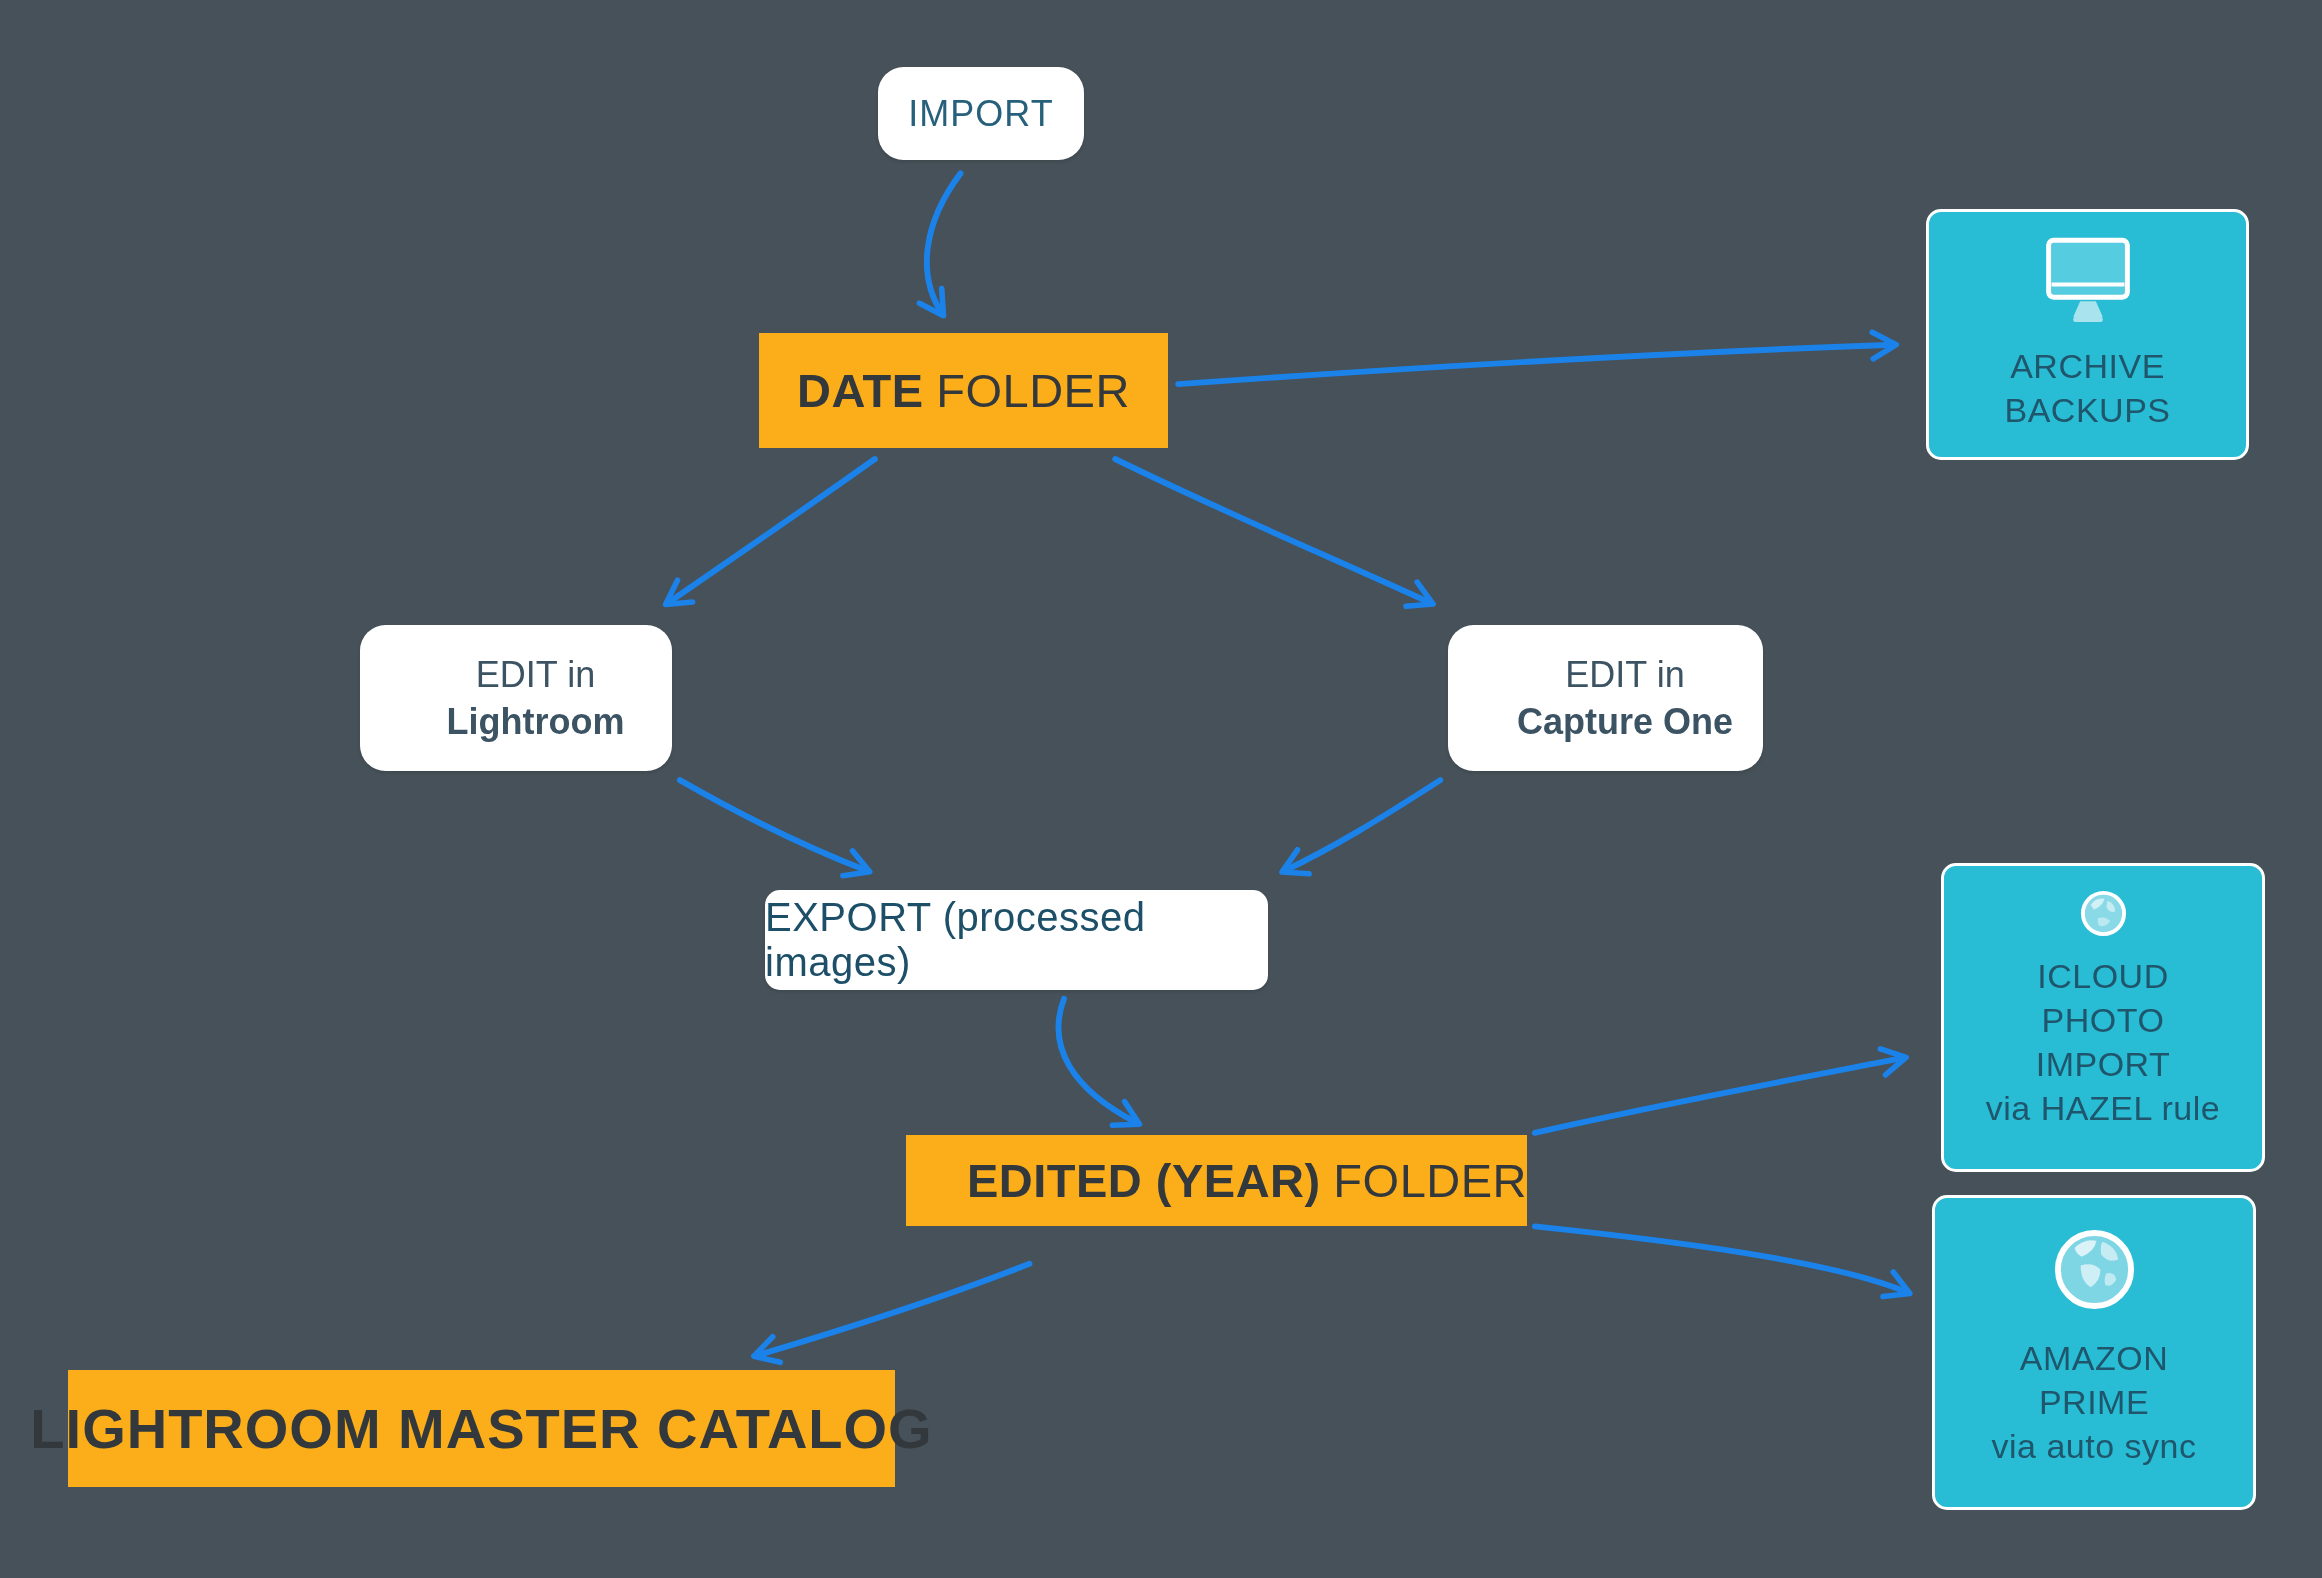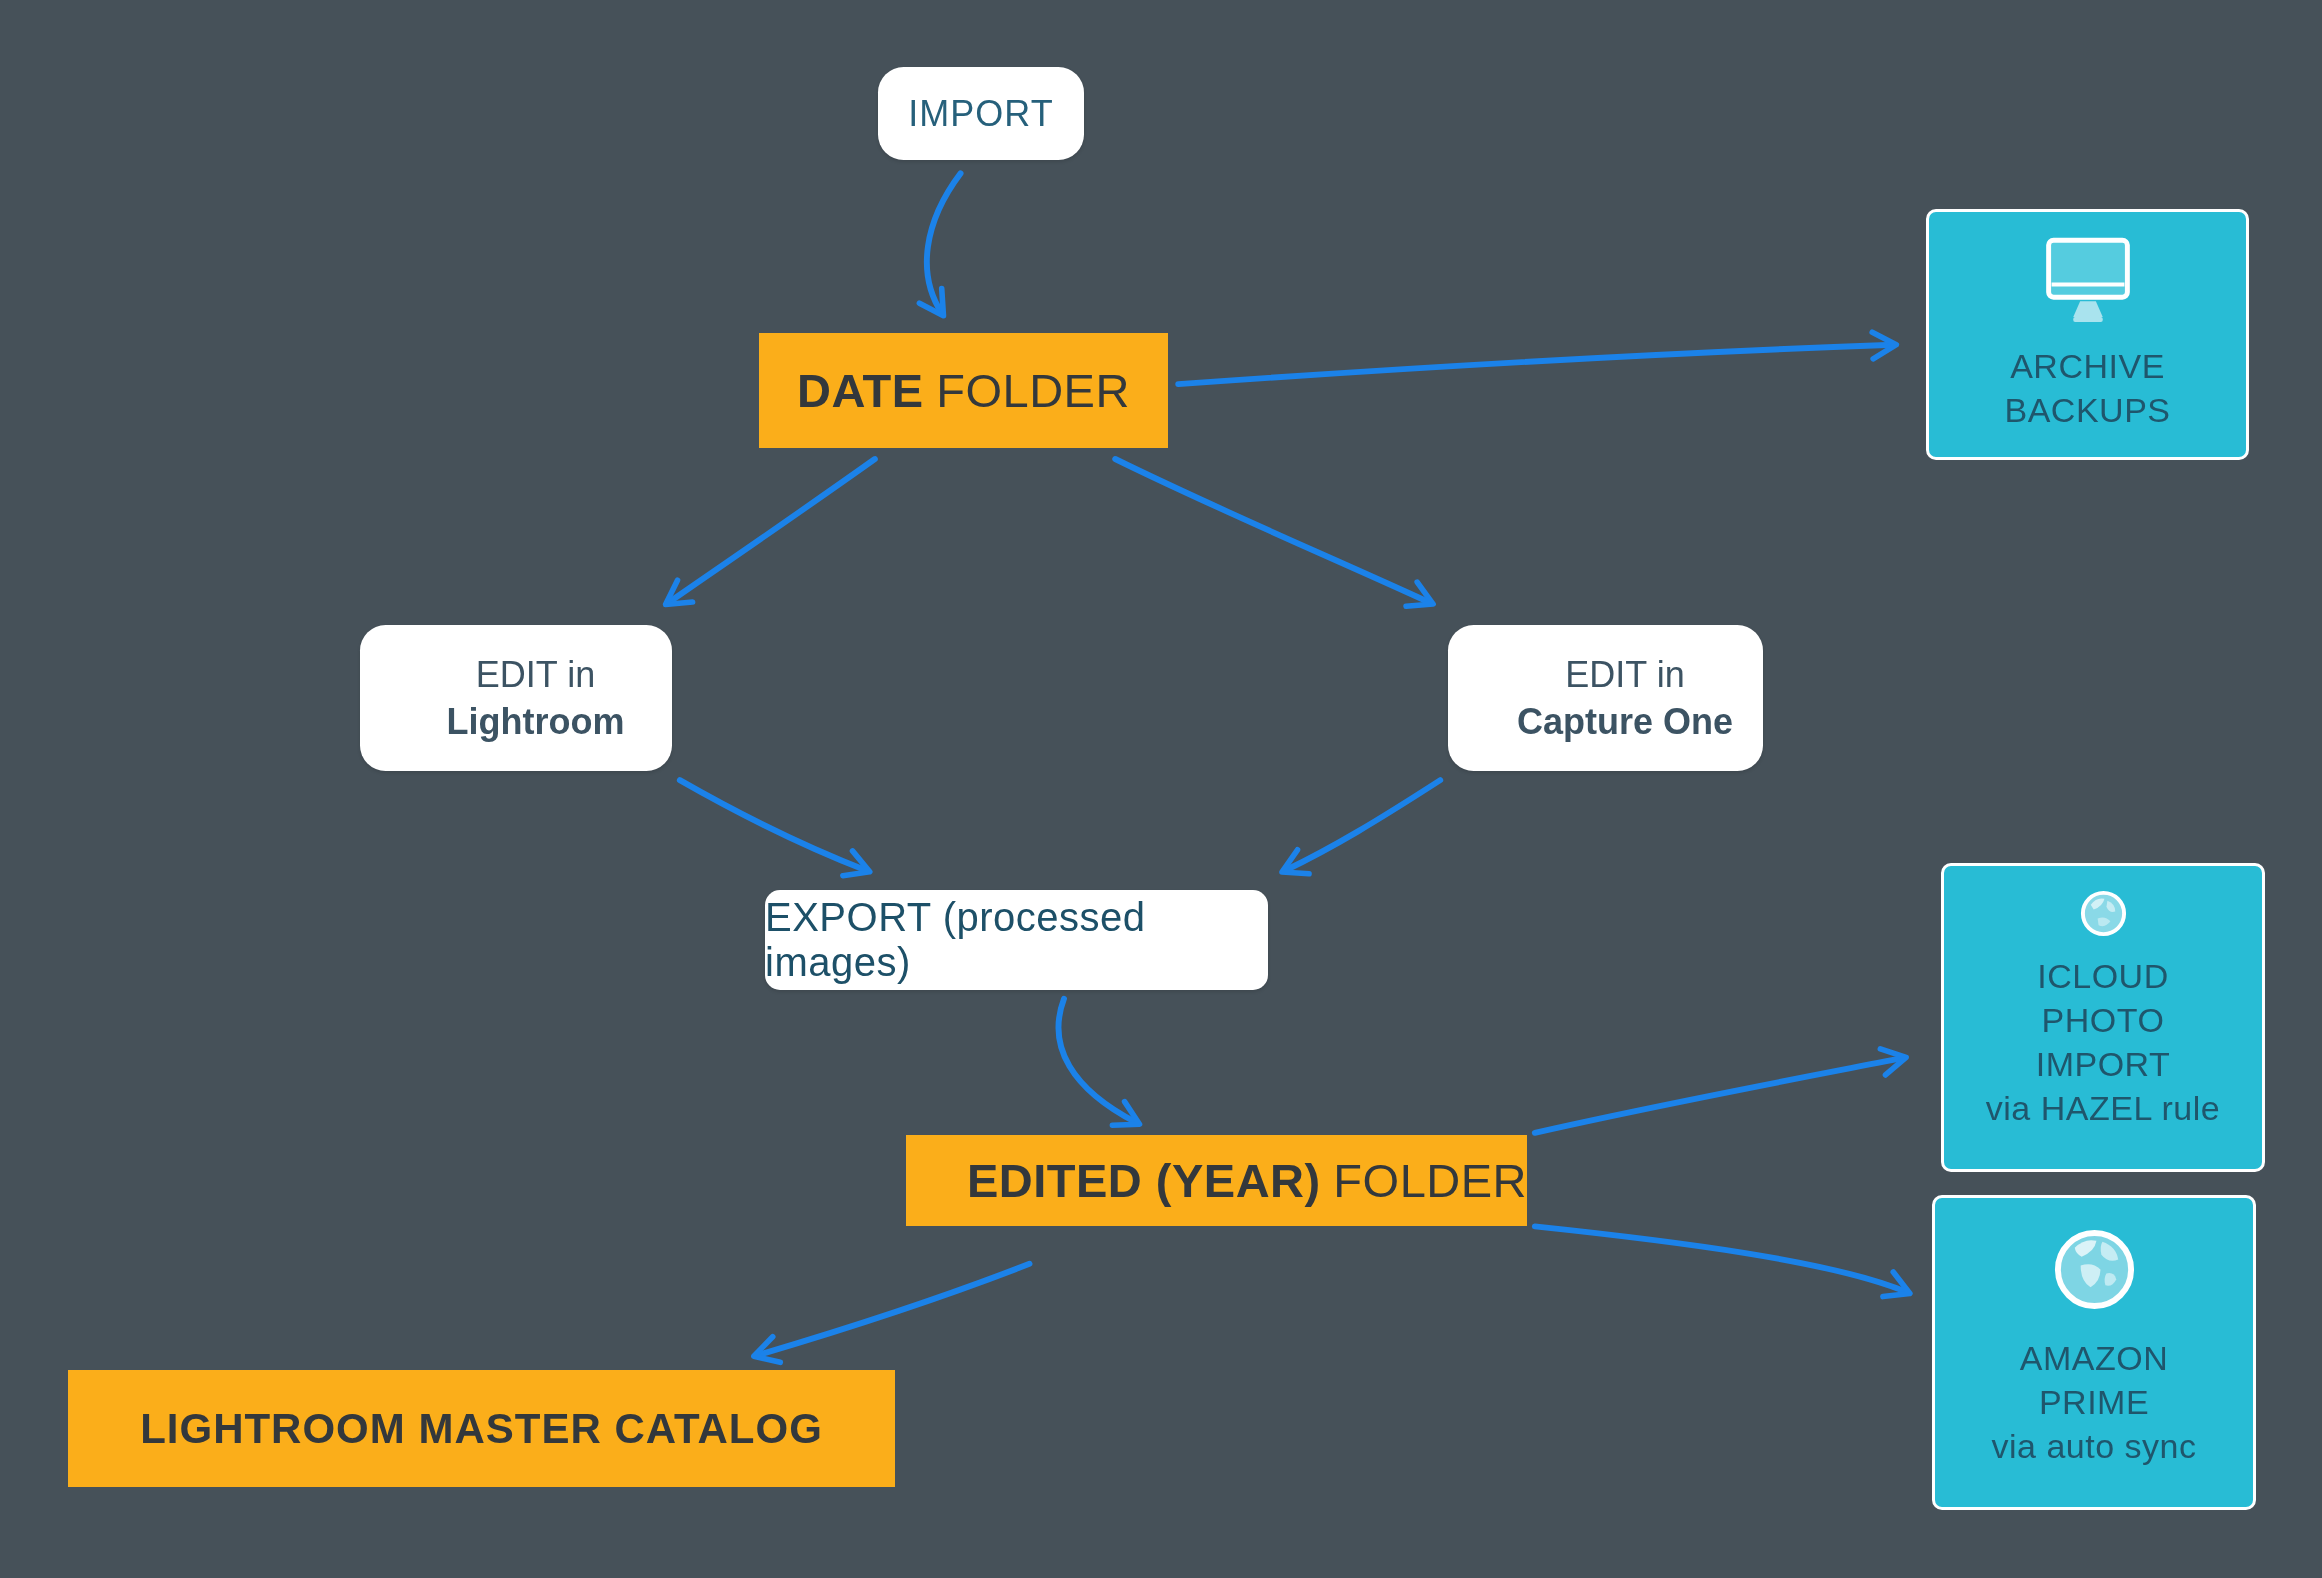--- a/index.html
+++ b/index.html
@@ -19,23 +19,23 @@
   .t-import{color:#26607B;font-size:36px;letter-spacing:1px;}
   .t-export{color:#1D5068;font-size:40px;letter-spacing:0.5px;}
 
   .edit{display:flex;flex-direction:column;justify-content:center;align-items:center;
         padding-left:39px;color:#3C5363;font-size:36px;line-height:47px;}
   .bold{font-weight:bold;}
   .rest{margin-left:.27em;}
 
   .orange{background:var(--orange,#FBAE1A);}
   .orange .txt{color:var(--dark-text,#33383C);font-size:47px;letter-spacing:0.5px;white-space:nowrap;}
-  .lmc .txt{font-size:42px;font-weight:bold;letter-spacing:1px;}
+  .lmc .txt{font-size:56px;font-weight:bold;letter-spacing:1px;}
 
-  .cyan{background:var(--cyan,#28BCD5);border:3.9px solid #fff;border-radius:10px;
+  .cyan{background:var(--cyan,#28BCD5);border:3.9px solid #fff;border-radius:15px;
         color:var(--teal-text,#1F566C);display:flex;flex-direction:column;align-items:center;text-align:center;}
   .cyan .line{font-size:34px;line-height:44px;letter-spacing:0.5px;}
   .icon-wrap{flex:0 0 auto;}
   .archive-box{padding-top:23.6px;}
   .archive-box .icon-wrap{margin-bottom:9.9px;}
   .icloud-box{padding-top:21.7px;}
   .icloud-box .icon-wrap{margin-bottom:11.8px;}
   .amazon-box{padding-top:27.6px;}
   .amazon-box .icon-wrap{margin-bottom:19.7px;}
 </style>

